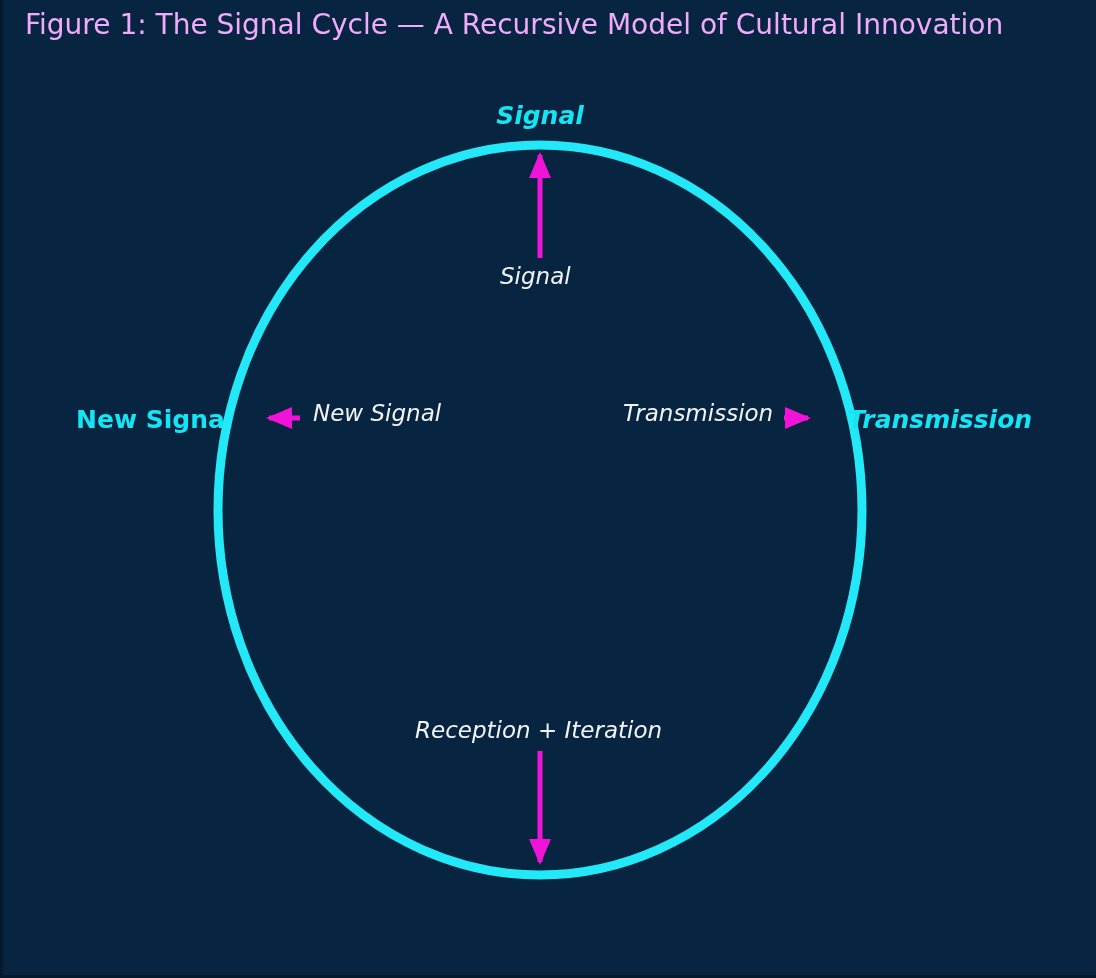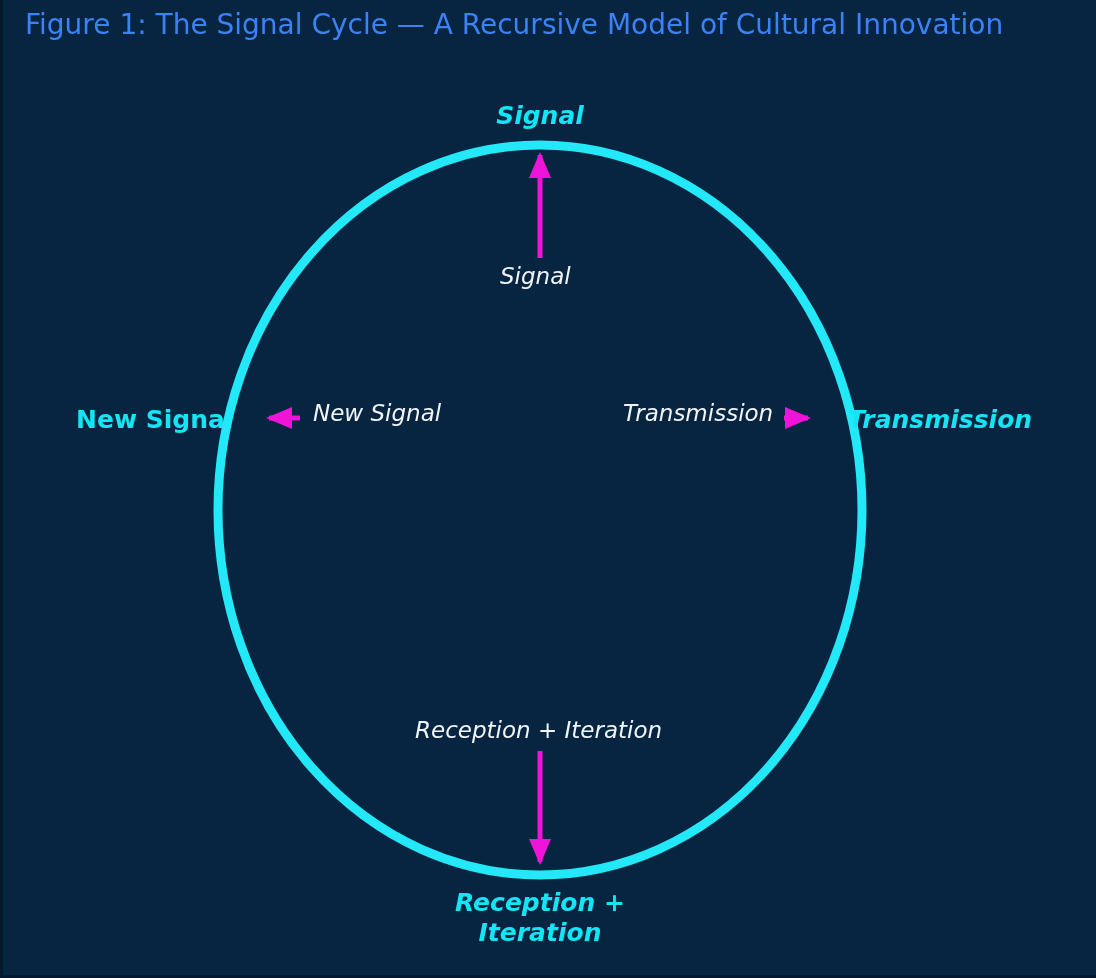--- a/index.html
+++ b/index.html
@@ -22,21 +22,21 @@
     border-left: 3px solid #04192e;
     border-bottom: 3px solid #04192e;
   }
   #title {
     position: absolute;
     left: 22px;
     top: 6px;
     width: 1060px;
     height: 38px;
     line-height: 38px;
-    color: #3b82f6;
+    color: #f0abfc;
     font-size: 28px;
     font-weight: 400;
     white-space: nowrap;
     letter-spacing: 0px;
   }
   #canvas {
     position: absolute;
     left: 0;
     top: 0;
     width: 1096px;
@@ -101,21 +101,20 @@
 
     <line x1="297" y1="418" x2="266" y2="418" stroke="#f013d8" stroke-width="5" marker-end="url(#arrowhead)"></line>
 
     <line x1="537" y1="751" x2="537" y2="862" stroke="#f013d8" stroke-width="5" marker-end="url(#arrowhead)"></line>
   </svg>
 
   <div class="node-label above-stroke" id="node-signal">Signal</div>
 
   <div class="node-label above-stroke" id="node-transmission">Transmission</div>
 
-  <div class="node-label above-stroke" id="node-reception"><span>Reception +</span><br><span>Iteration</span></div>
 
   <div class="edge-label above-stroke" id="edge-signal">Signal</div>
 
   <div class="edge-label above-stroke" id="edge-transmission">Transmission</div>
 
   <div class="edge-label above-stroke" id="edge-newsignal">New Signal</div>
 
   <div class="edge-label above-stroke" id="edge-reception">Reception + Iteration</div>
 
 </div>

